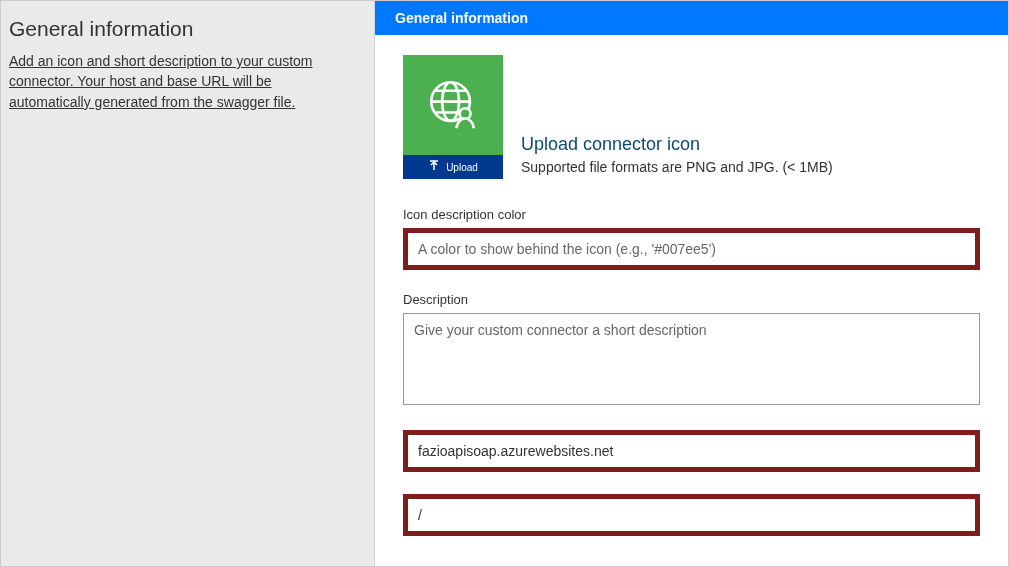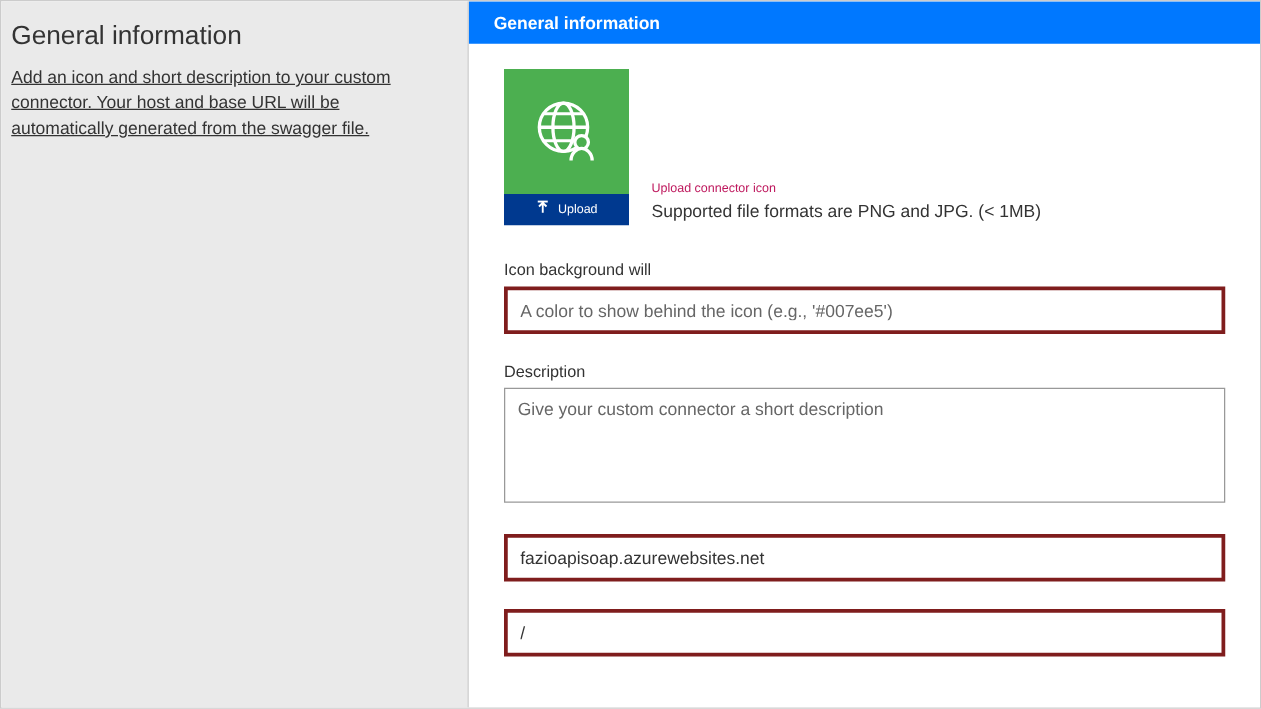--- a/index.html
+++ b/index.html
@@ -87,41 +87,41 @@
       width: 100px;
     }
     .upload-btn svg { width: 12px; height: 12px; }
     .icon-text {
       display: flex;
       flex-direction: column;
       gap: 4px;
       padding-bottom: 4px;
     }
     .link {
-      color: #be185d;
-      font-size: 10px;
+      color: #0c4a6e;
+      font-size: 18px;
       cursor: pointer;
     }
     .supported {
       font-size: 14px;
       color: #333;
     }
     .field {
       margin-bottom: 22px;
     }
     .field-label {
       font-size: 13px;
       color: #333;
       margin-bottom: 6px;
       display: block;
     }
     .req { color: #d13438; margin-right: 3px; }
     .text-input {
       width: 100%;
-      border: 3px solid #7f1d1d;
+      border: 5px solid #7f1d1d;
       padding: 8px 10px;
       font-size: 14px;
       font-family: inherit;
       color: #333;
     }
     .text-input::placeholder { color: #666; }
     .textarea {
       width: 100%;
       border: 1px solid #999;
       padding: 8px 10px;
@@ -172,21 +172,21 @@
             <span>Upload</span>
           </button>
         </div>
         <div class="icon-text">
           <a class="link">Upload connector icon</a>
           <span class="supported">Supported file formats are PNG and JPG. (&lt; 1MB)</span>
         </div>
       </div>
 
       <div class="field">
-        <label class="field-label">Icon background will</label>
+        <label class="field-label">Icon description color</label>
         <input class="text-input" type="text" placeholder="A color to show behind the icon (e.g., '#007ee5')" style="">
       </div>
 
       <div class="field">
         <label class="field-label">Description</label>
         <textarea class="textarea" placeholder="Give your custom connector a short description" style=""></textarea>
       </div>
 
       <div class="field">
         <input class="text-input" type="text" value="fazioapisoap.azurewebsites.net" style="">

